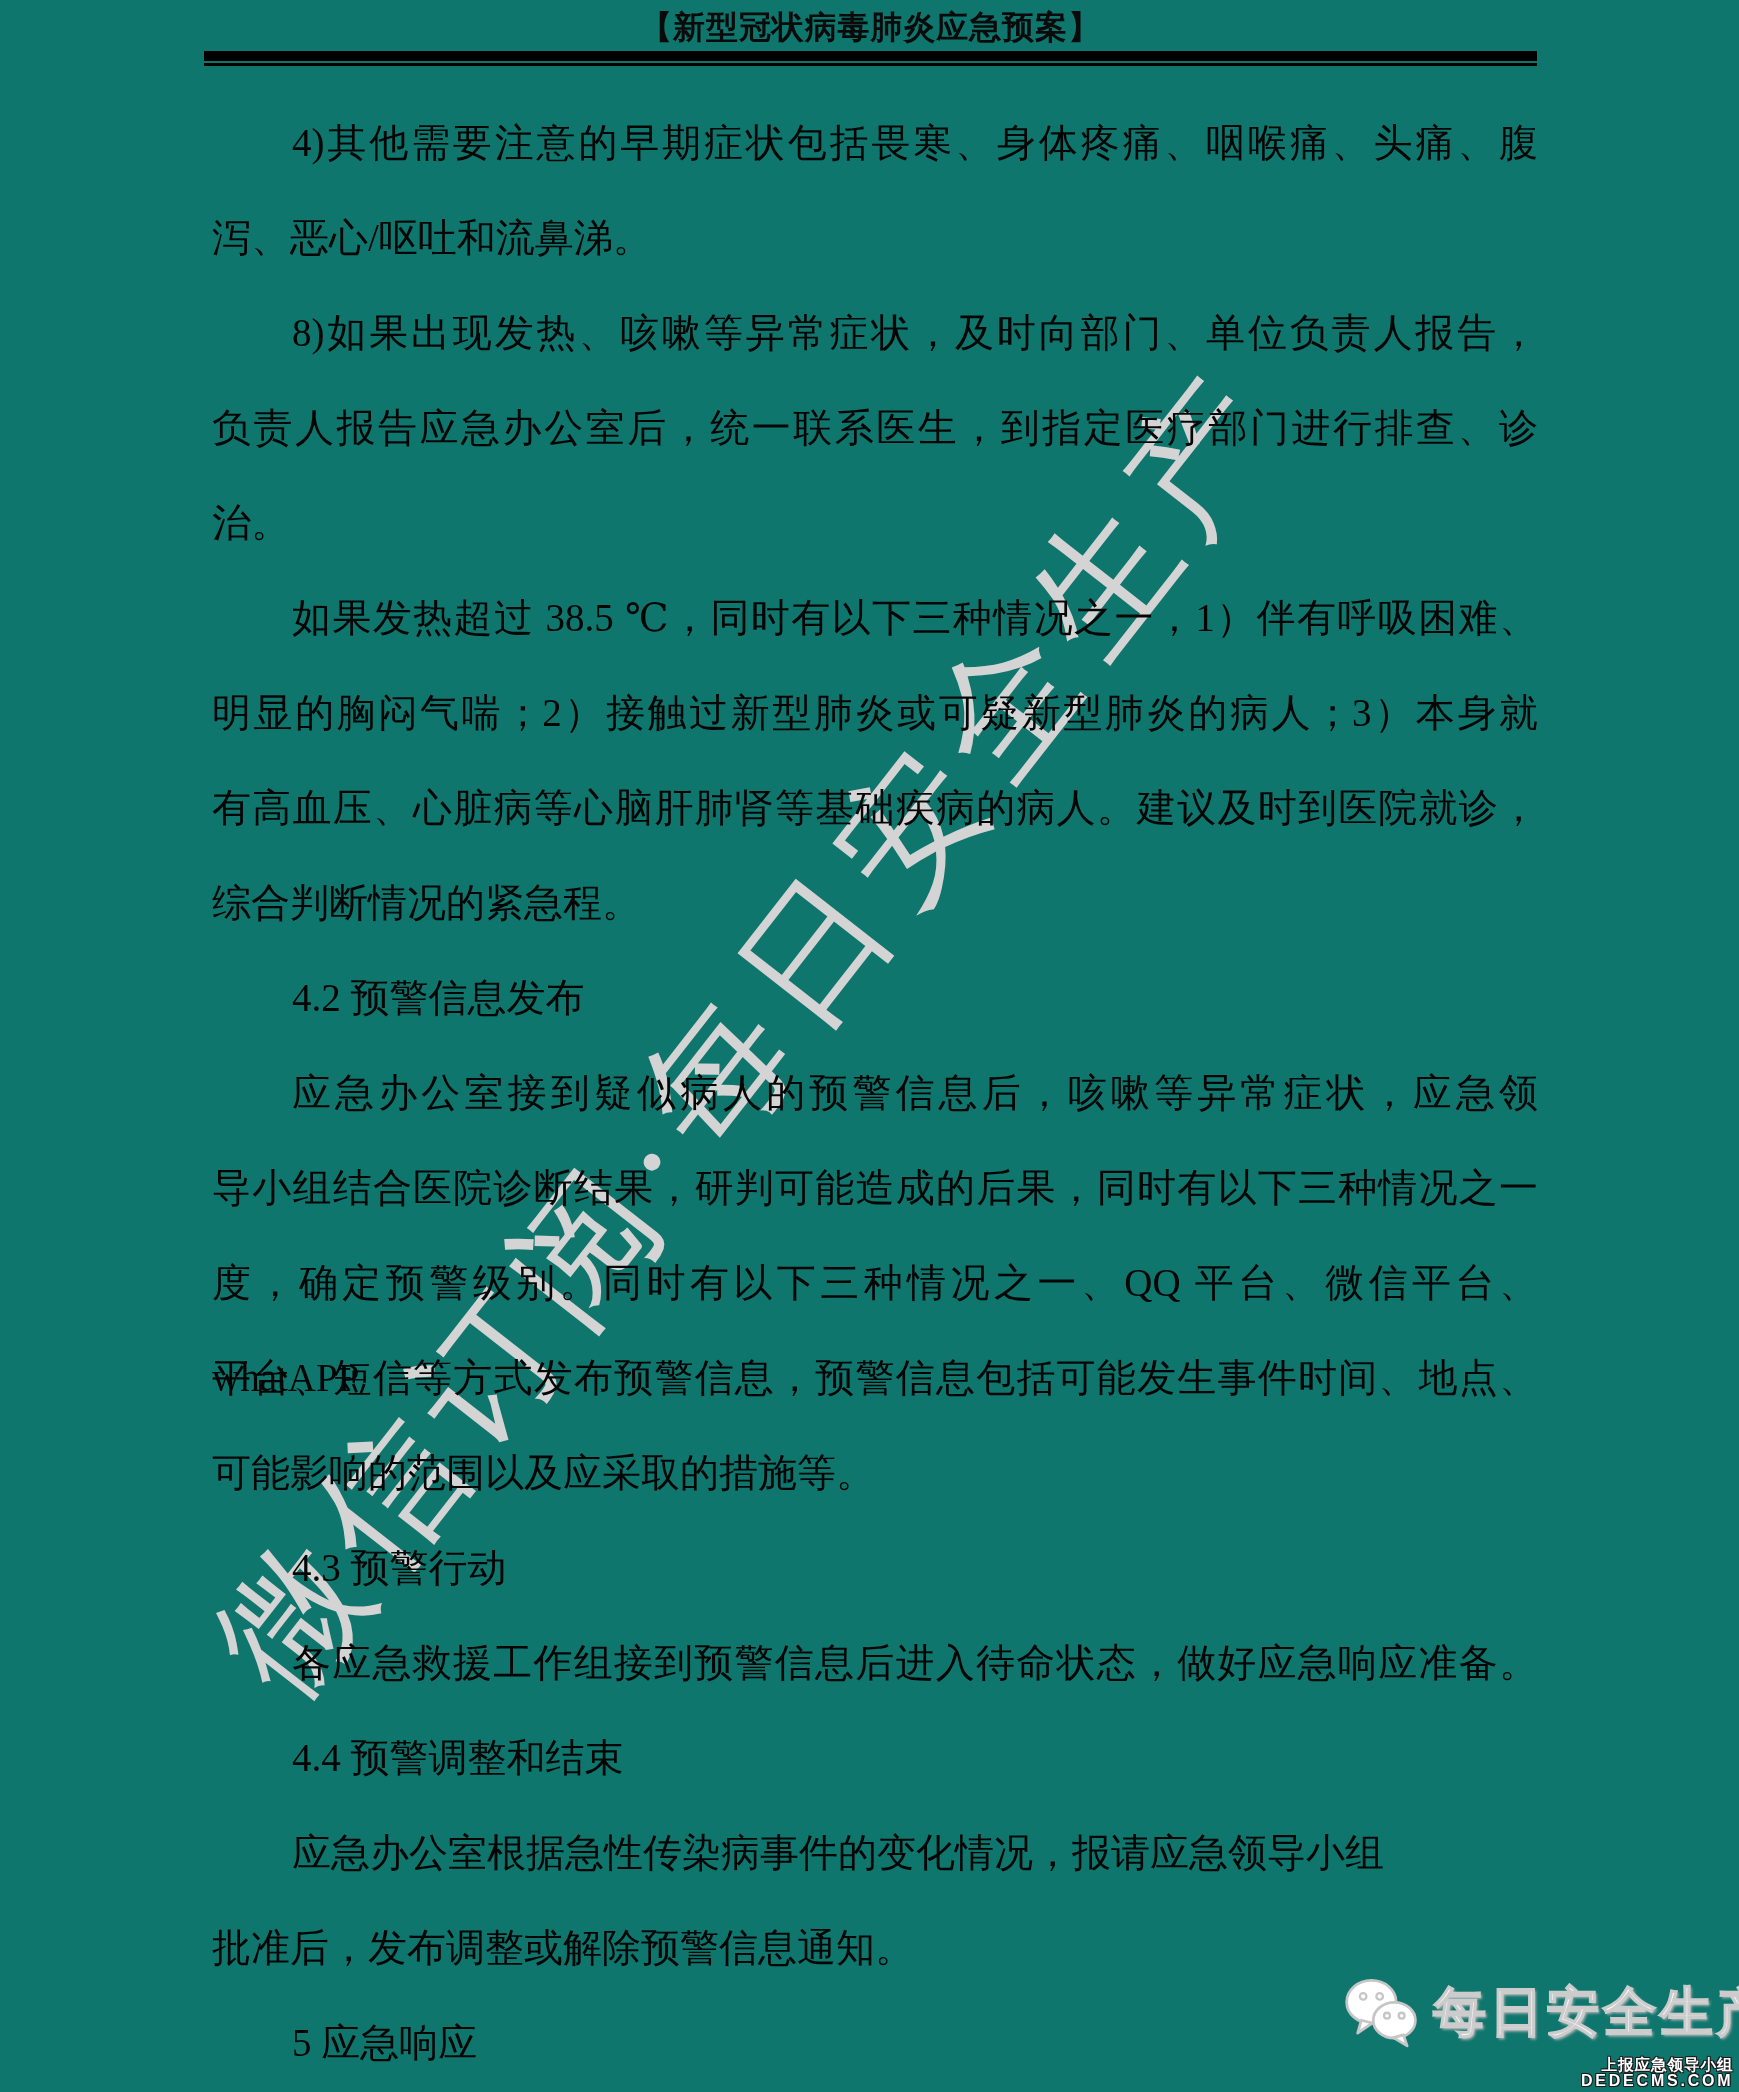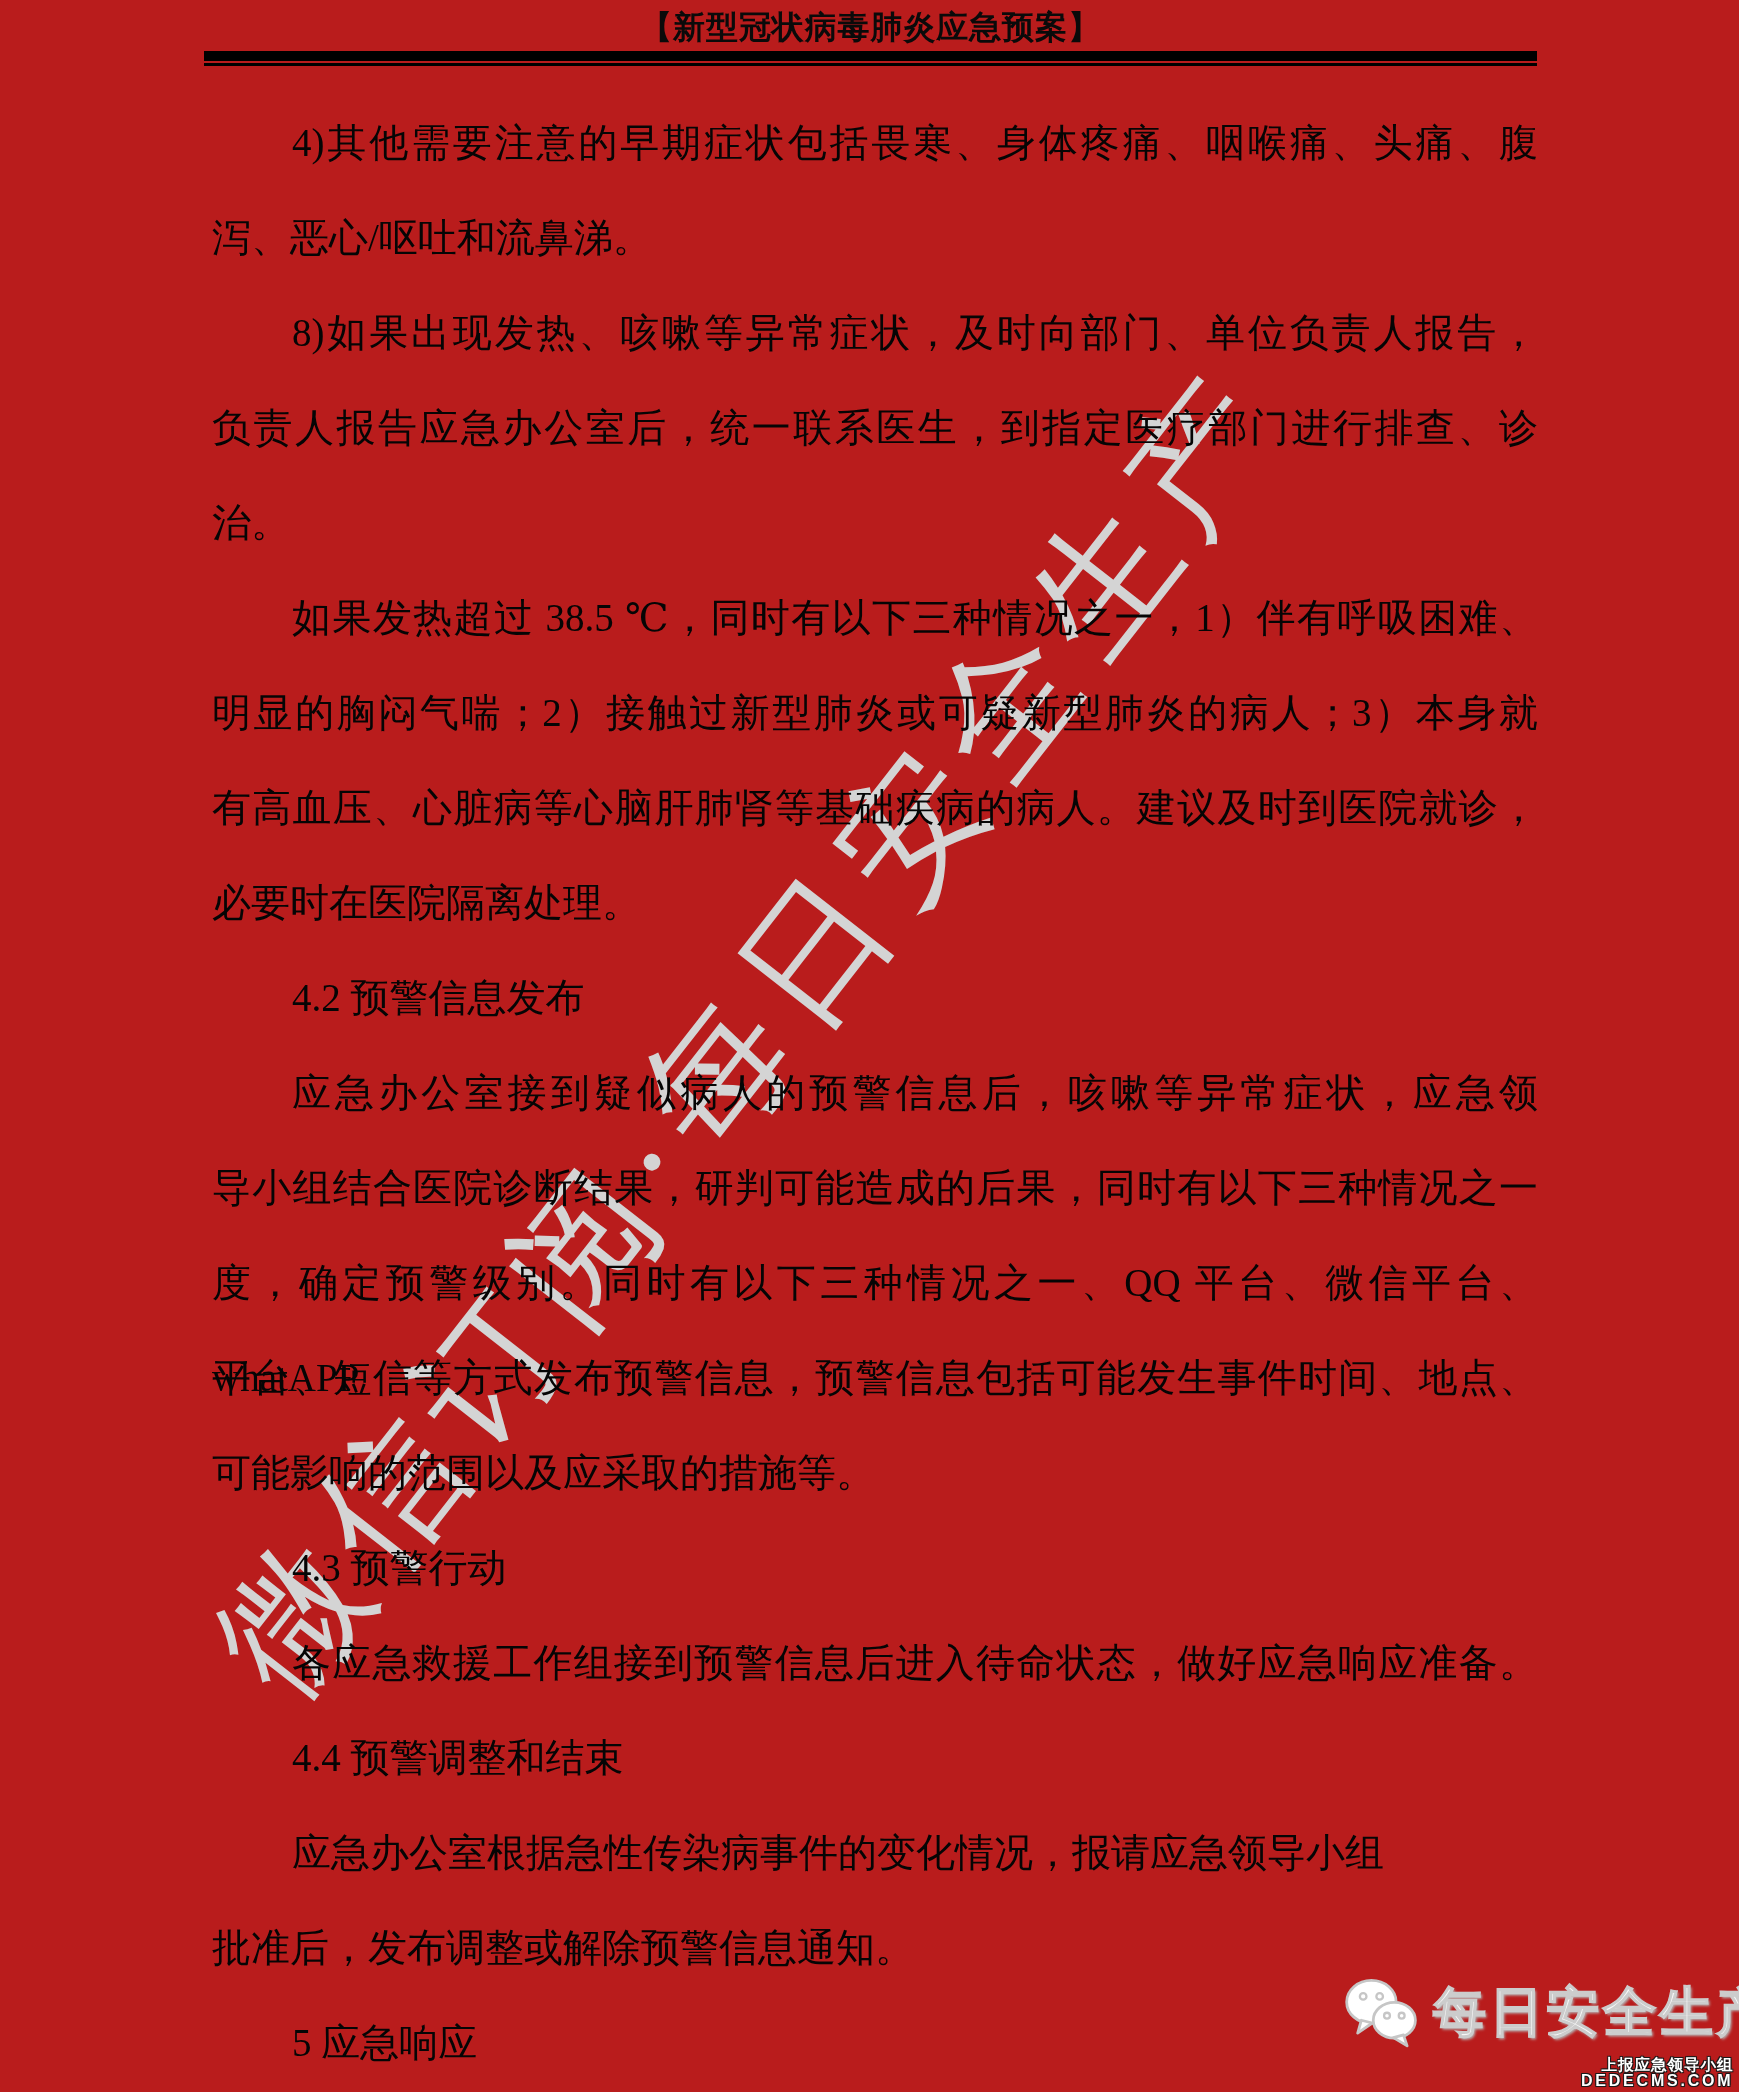--- a/index.html
+++ b/index.html
@@ -1,19 +1,19 @@
 <!DOCTYPE html>
 <html style="font-size:14.7px"><head>
 <meta charset="utf-8">
 <style>
   html,body{margin:0;padding:0;background:#ffffff;}
   .page{
     position:relative;
     width:1739px;height:2093px;
-    background:#b91c1c;
+    background:#0f766e;
     overflow:hidden;
     font-family:"Liberation Serif","DejaVu Serif",serif;
     color:#000;
   }
   
   .header-title{
     position:absolute;left:204px;top:5.5px;width:1333px;
     text-align:center;
     font-family:"Liberation Sans","DejaVu Sans",sans-serif;
     font-weight:bold;font-size:32px;line-height:42px;color:#0a0a0a;
@@ -94,21 +94,21 @@
 
   <div class="body-text">
     <div class="line indent fill">4)其他需要注意的早期症状包括畏寒、身体疼痛、咽喉痛、头痛、腹</div>
     <div class="line">泻、恶心/呕吐和流鼻涕。</div>
     <div class="line indent fill">8)如果出现发热、咳嗽等异常症状，及时向部门、单位负责人报告，</div>
     <div class="line fill">负责人报告应急办公室后，统一联系医生，到指定医疗部门进行排查、诊</div>
     <div class="line">治。</div>
     <div class="line indent fill">如果发热超过 38.5 ℃，同时有以下三种情况之一，1）伴有呼吸困难、</div>
     <div class="line fill">明显的胸闷气喘；2）接触过新型肺炎或可疑新型肺炎的病人；3）本身就</div>
     <div class="line fill">有高血压、心脏病等心脑肝肺肾等基础疾病的病人。建议及时到医院就诊，</div>
-    <div class="line">必要时在医院隔离处理。</div>
+    <div class="line">综合判断情况的紧急程。</div>
     <div class="line indent">4.2 预警信息发布</div>
     <div class="line indent fill">应急办公室接到疑似病人的预警信息后，咳嗽等异常症状，应急领</div>
     <div class="line fill">导小组结合医院诊断结果，研判可能造成的后果，同时有以下三种情况之一</div>
     <div class="line fill">度，确定预警级别。同时有以下三种情况之一、QQ 平台、微信平台、whatAPP</div>
     <div class="line fill">平台、短信等方式发布预警信息，预警信息包括可能发生事件时间、地点、</div>
     <div class="line">可能影响的范围以及应采取的措施等。</div>
     <div class="line indent">4.3 预警行动</div>
     <div class="line indent fill">各应急救援工作组接到预警信息后进入待命状态，做好应急响应准备。</div>
     <div class="line indent">4.4 预警调整和结束</div>
     <div class="line indent">应急办公室根据急性传染病事件的变化情况，报请应急领导小组</div>

